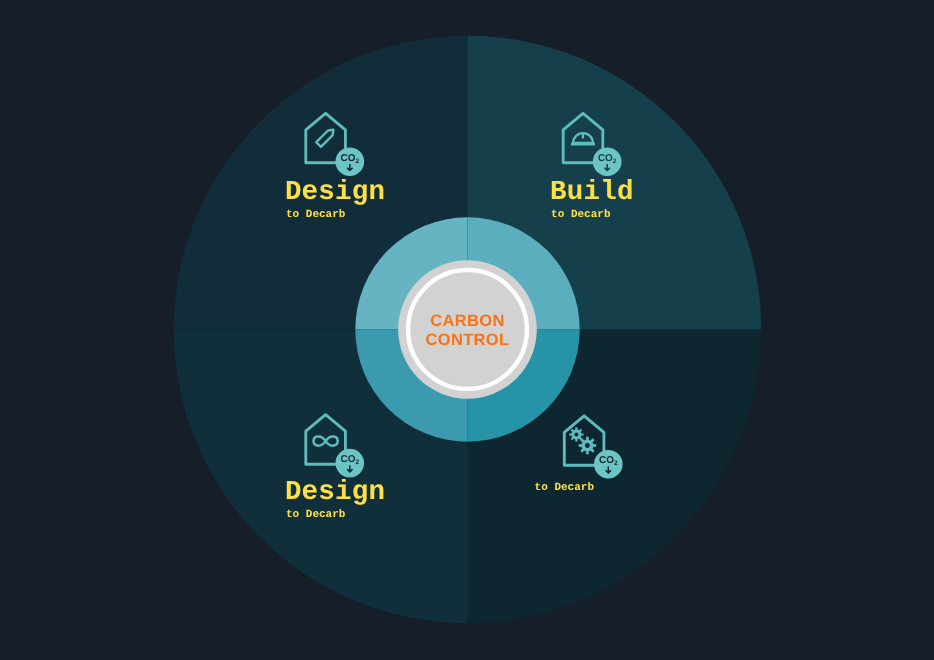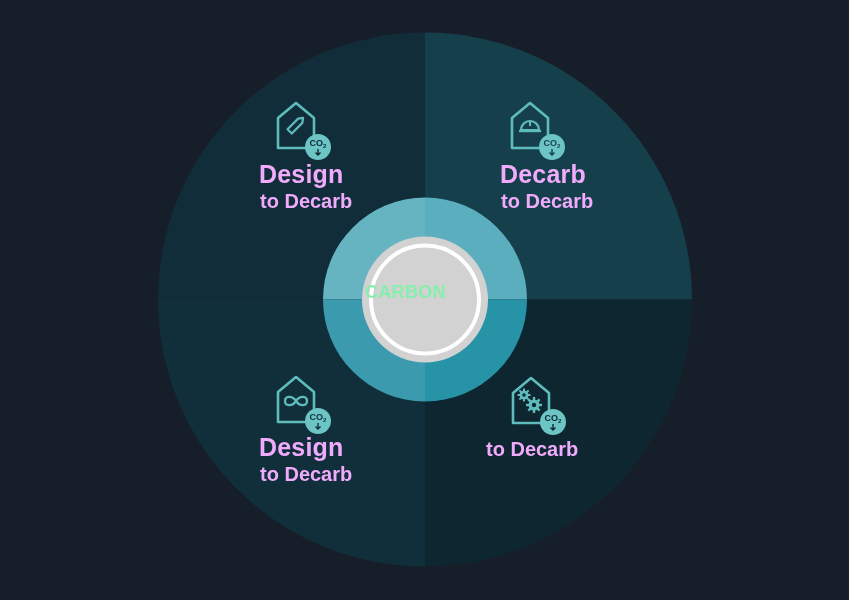--- a/index.html
+++ b/index.html
@@ -5,34 +5,36 @@
     html, body { margin: 0; padding: 0; }
     body {
       width: 849px; height: 600px; overflow: hidden;
       background: #161f29;
       font-family: "Liberation Sans", "DejaVu Sans", sans-serif;
       position: relative;
     }
     #diagram { position: absolute; left: 0; top: 0; width: 849px; height: 600px; }
     .label {
       position: absolute;
-      color: #f0abfc;
+      color: #fde047;
       font-weight: bold;
       line-height: 1;
       white-space: nowrap;
+      font-family: Liberation Mono, monospace;
     }
     .label .title { display: block; font-size: 25px; letter-spacing: 0.2px; }
-    .label .sub { display: block; font-size: 20px; margin-top: 4px; margin-left: 1px; }
+    .label .sub { display: block; font-size: 10px; margin-top: 4px; margin-left: 1px; }
     .icon { position: absolute; width: 62px; height: 62px; }
     .center-text {
       position: absolute;
       left: 365px; top: 283px; width: 120px;
-      color: #86efac;
+      text-align: center;
+      color: #f97316;
       font-weight: bold;
-      font-size: 18px;
+      font-size: 15px;
       line-height: 18px;
       letter-spacing: 0.3px;
     }
   </style>
 </head>
 <body>
 
 <svg id="diagram" viewBox="0 0 849 600" xmlns="http://www.w3.org/2000/svg">
 
   <path d="M425,299.5 L158,299.5 A267,267 0 0,1 425,32.5 Z" fill="#112d3a"></path>
@@ -97,28 +99,29 @@
   <text x="44" y="46" text-anchor="middle" font-family="Liberation Sans, sans-serif" font-weight="bold" font-size="9" fill="#0e2630">CO<tspan font-size="6" dy="2">2</tspan></text>
   <path d="M44,49 L44,55 M41.5,52.5 L44,55 L46.5,52.5" stroke="#0e2630" stroke-width="1.4" fill="none"></path>
 </svg>
 
 <div class="label" style="left:259px; top:162px;">
   <span class="title">Design</span>
   <span class="sub">to Decarb</span>
 </div>
 
 <div class="label" style="left:500px; top:162px;">
-  <span class="title">Decarb</span>
+  <span class="title">Build</span>
   <span class="sub">to Decarb</span>
 </div>
 
 <div class="label" style="left:259px; top:435px;">
   <span class="title">Design</span>
   <span class="sub">to Decarb</span>
 </div>
 
 <div class="label" style="left:484px; top:435px;">
   <span class="sub" style="margin-left:2px;">to Decarb</span>
 </div>
 
 <div class="center-text">
   <div>CARBON</div>
+  <div>CONTROL</div>
 </div>
 
 </body></html>

